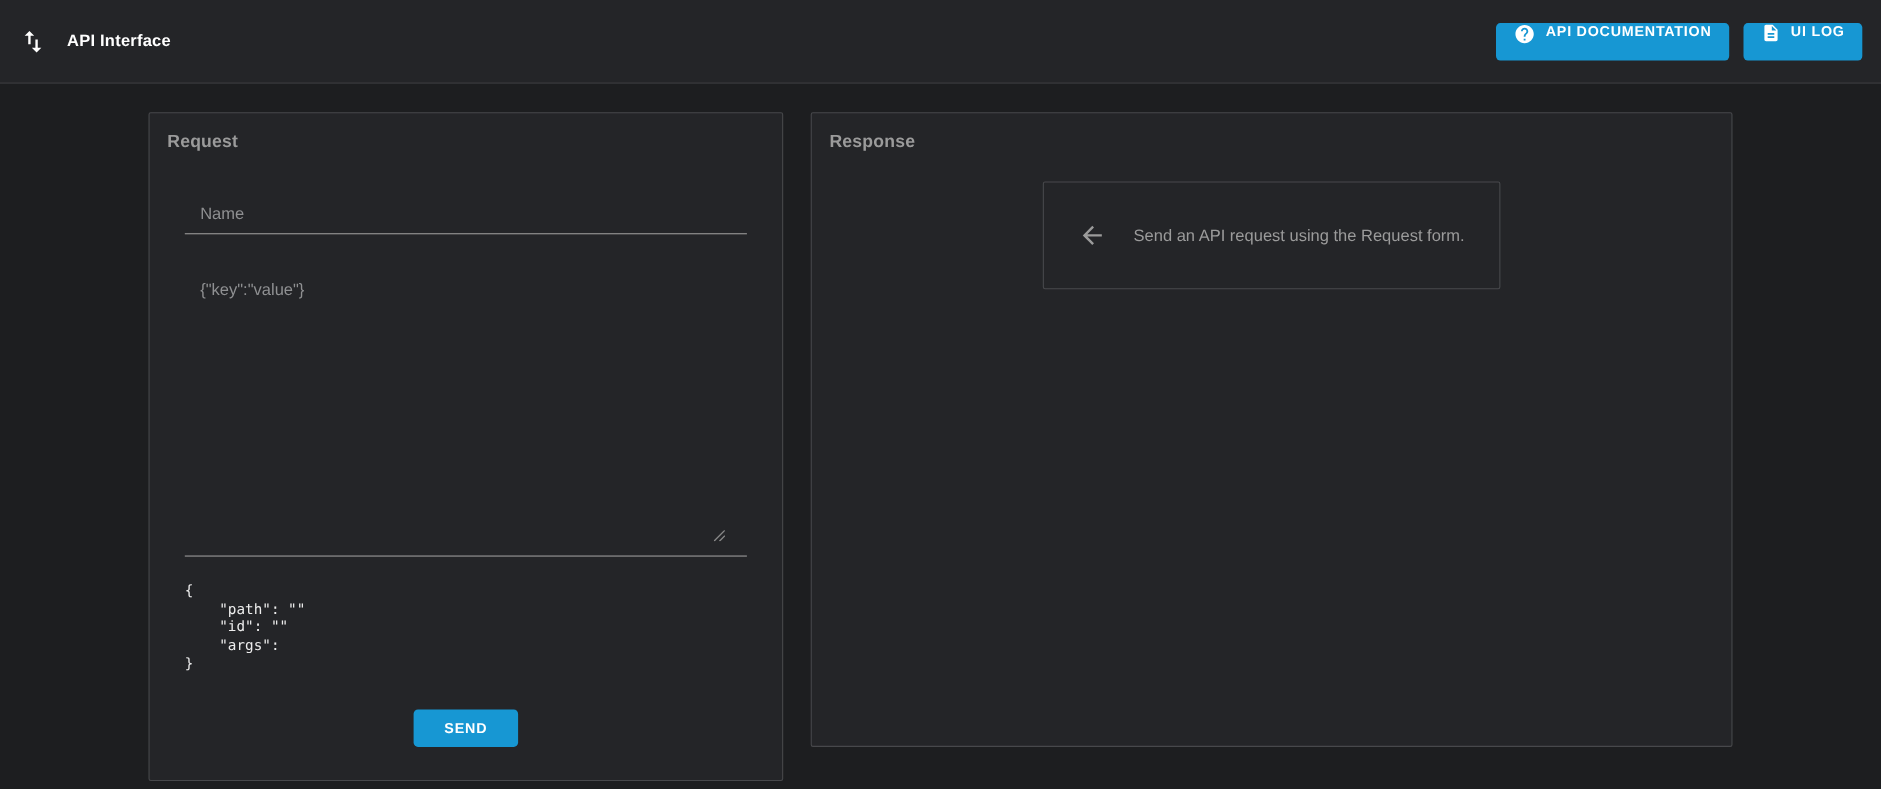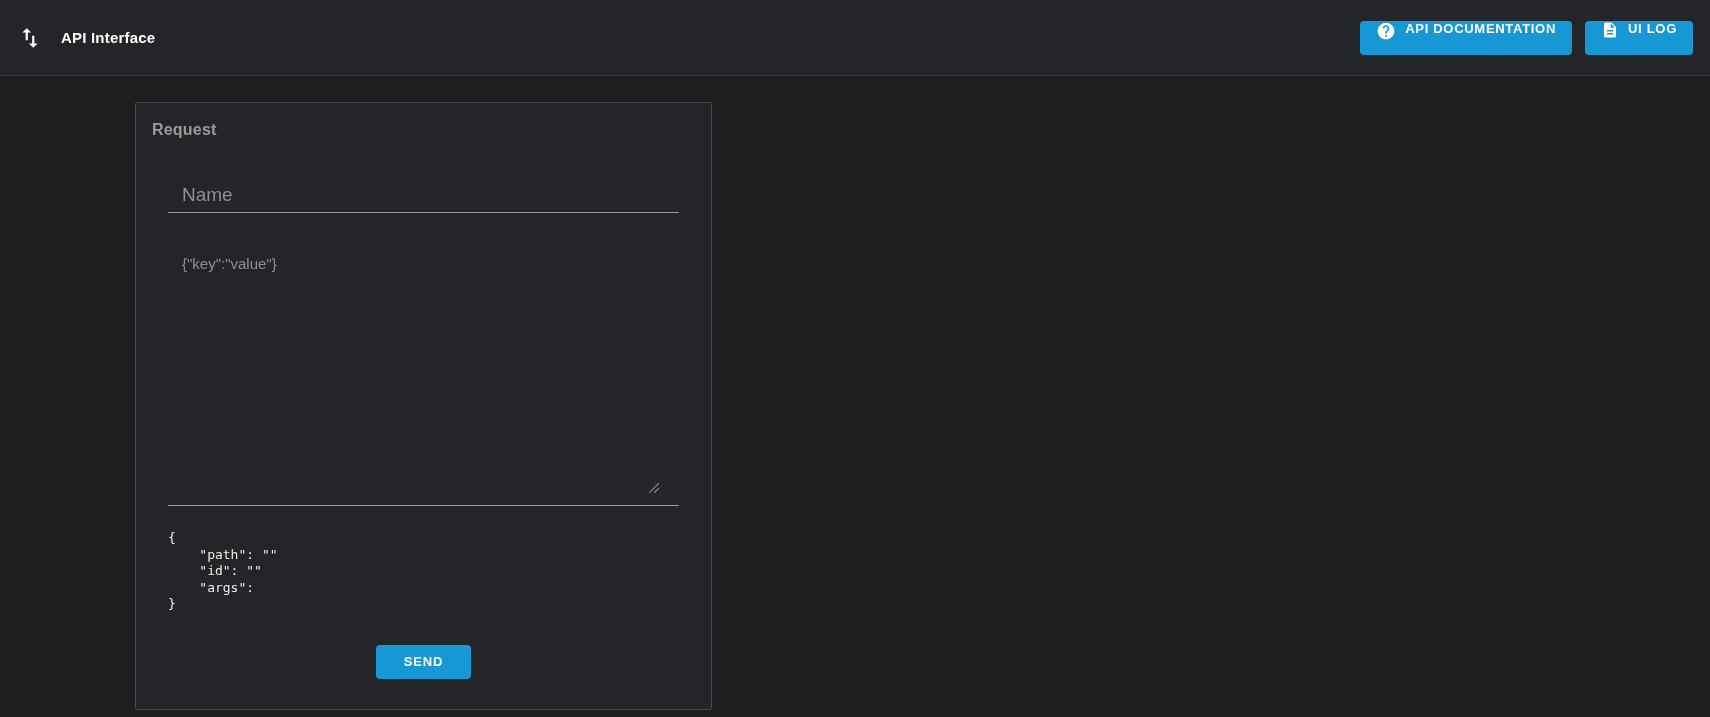--- a/index.html
+++ b/index.html
@@ -53,21 +53,21 @@
   }
   .request-panel{flex:0 0 577px;height:608px;}
   .response-panel{flex:1;height:577px;}
 
   
   .request-form{padding:0 32px;}
   .name-input{
     display:block;width:100%;height:34px;margin-top:40px;
     background:transparent;border:0;outline:none;
     border-bottom:1px solid var(--underline);
-    color:#fff;font-family:inherit;font-size:19px;padding:0 0 2px 14px;
+    color:#fff;font-family:inherit;font-size:15px;padding:0 0 2px 14px;
   }
   .name-input::placeholder{color:#8f9092;opacity:1;}
   .body-wrap{position:relative;margin-top:16px;}
   .body-textarea{
     display:block;width:100%;height:277px;
     background:transparent;border:0;outline:none;resize:none;
     border-bottom:1px solid var(--underline);
     color:#fff;font-family:inherit;font-size:15px;
     padding:26px 0 0 14px;
   }
@@ -143,14 +143,25 @@
       </div>
       <pre class="json-preview">{
     "path": ""
     "id": ""
     "args": 
 }</pre>
       <button class="send-btn">SEND</button>
     </div>
   </section>
 
+  <section class="panel response-panel">
+    <div class="panel-title">Response</div>
+    <div class="empty-state">
+      <span class="arrow-left">
+        <svg width="26" height="26" viewBox="0 0 24 24" fill="#9b9b9b">
+          <path d="M20 11H7.83l5.59-5.59L12 4l-8 8 8 8 1.41-1.41L7.83 13H20v-2z"></path>
+        </svg>
+      </span>
+      <span class="empty-state-text">Send an API request using the Request form.</span>
+    </div>
+  </section>
 
 </main>
 
 </body></html>

